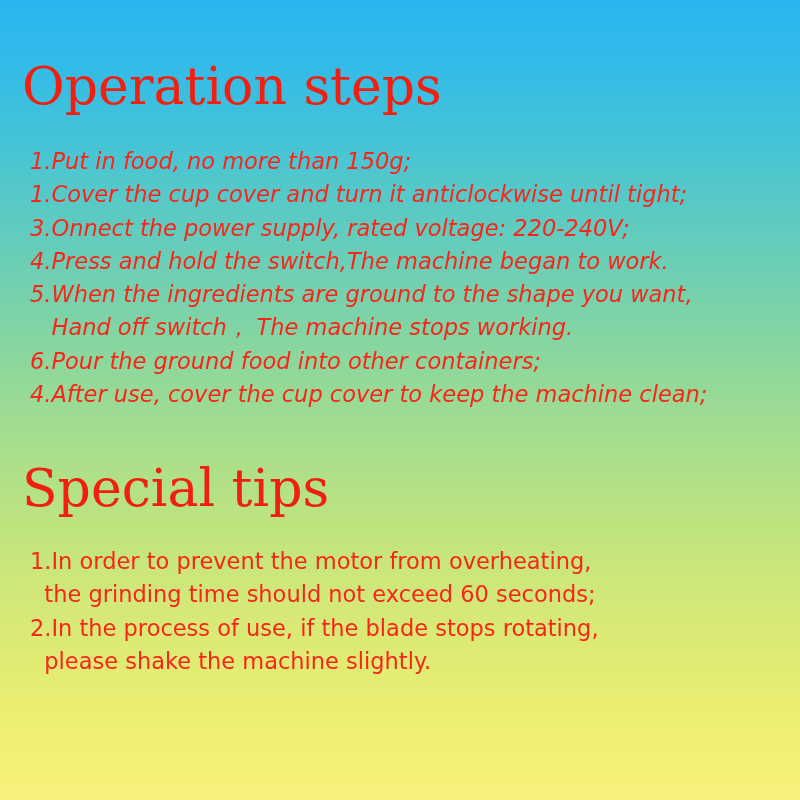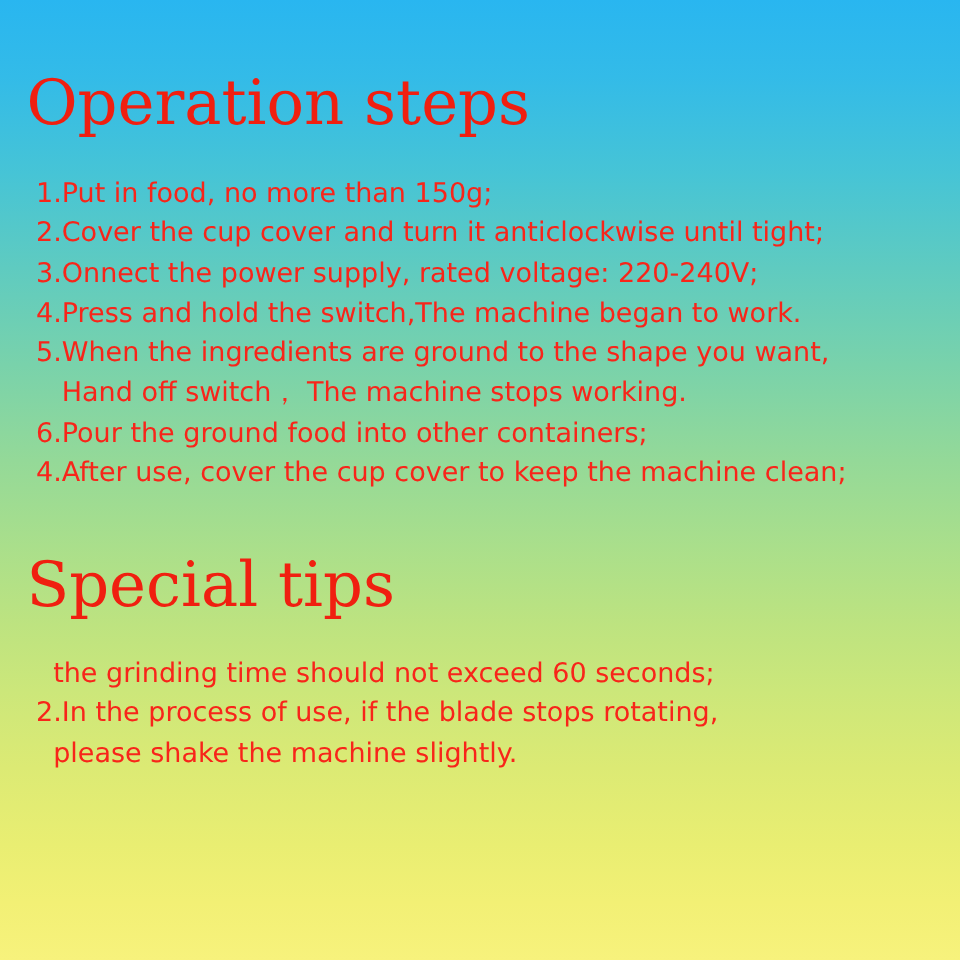--- a/index.html
+++ b/index.html
@@ -58,20 +58,21 @@
     position: absolute;
     left: 22px;
     top: 462px;
     text-align: right;
   }
   .steps-block {
     position: absolute;
     left: 30px;
     top: 145px;
     width: 760px;
+    font-style: italic;
   }
   .tips-block {
     position: absolute;
     left: 30px;
     top: 545px;
     width: 760px;
   }
   .line {
     color: #f8251a;
     font-family: "DejaVu Sans", sans-serif;
@@ -84,31 +85,32 @@
 </head>
 <body>
 
 <div id="page">
   <div class="content">
 
     <div class="heading" id="heading-operation">Operation steps</div>
 
     <div class="steps-block">
       <div class="line">1.Put in food, no more than 150g;</div>
-      <div class="line">2.Cover the cup cover and turn it anticlockwise until tight;</div>
+      <div class="line">1.Cover the cup cover and turn it anticlockwise until tight;</div>
       <div class="line">3.Onnect the power supply, rated voltage: 220-240V;</div>
       <div class="line">4.Press and hold the switch,The machine began to work.</div>
       <div class="line">5.When the ingredients are ground to the shape you want,</div>
       <div class="line">   Hand off switch， The machine stops working.</div>
       <div class="line">6.Pour the ground food into other containers;</div>
       <div class="line">4.After use, cover the cup cover to keep the machine clean;</div>
     </div>
 
     <div class="heading" id="heading-tips">Special tips</div>
 
     <div class="tips-block">
+      <div class="line">1.In order to prevent the motor from overheating,</div>
       <div class="line">  the grinding time should not exceed 60 seconds;</div>
       <div class="line">2.In the process of use, if the blade stops rotating,</div>
       <div class="line">  please shake the machine slightly.</div>
     </div>
 
   </div>
 </div>
 
 </body></html>

